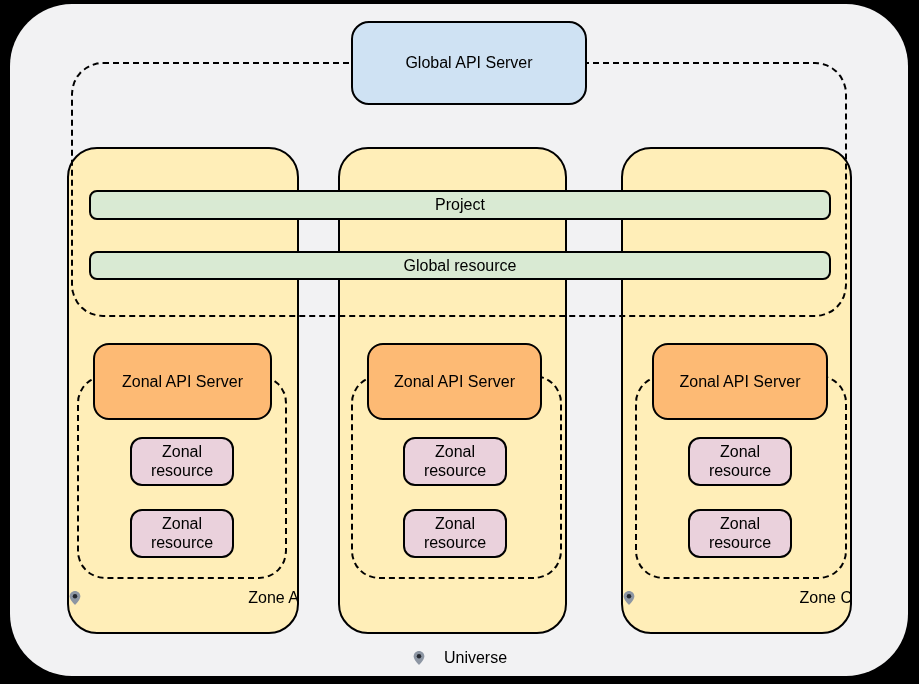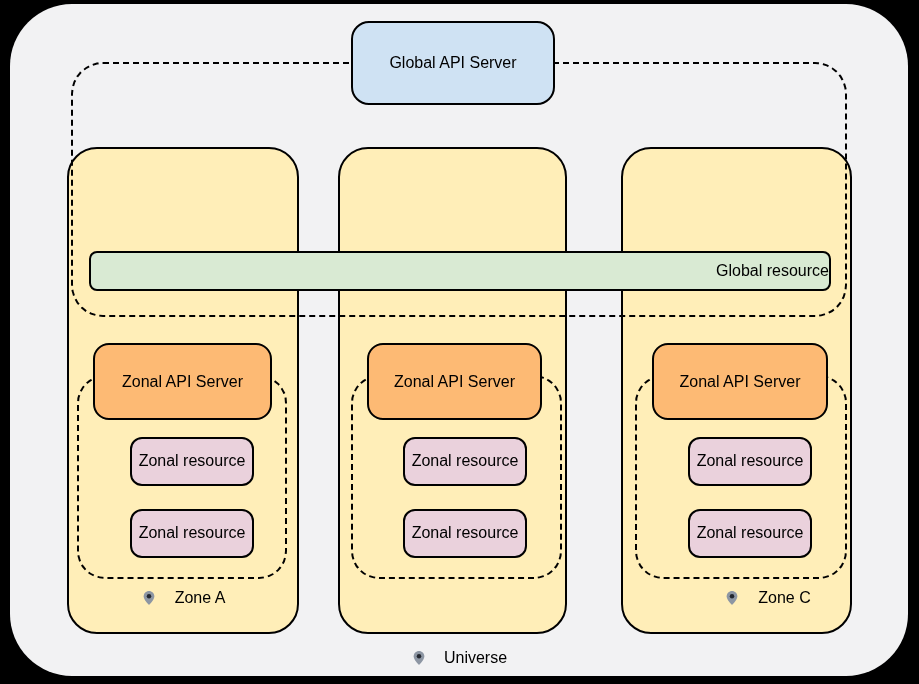--- a/index.html
+++ b/index.html
@@ -54,25 +54,25 @@
     border: 2px solid #000;
     border-radius: 8px;
     box-sizing: border-box;
     z-index: 3;
     display: flex;
     align-items: center;
     justify-content: center;
     font-size: 16px;
   }
   .bar-project { top: 190px; height: 30px; }
-  .bar-global  { top: 251px; height: 40px; justify-content: flex-end; }
+  .bar-global  { top: 251px; height: 29px; }
   .global-api {
     position: absolute;
     left: 351px; top: 21px;
-    width: 204px; height: 84px;
+    width: 236px; height: 84px;
     background: #cfe2f3;
     border: 2px solid #000;
     border-radius: 18px;
     box-sizing: border-box;
     z-index: 4;
     display: flex;
     align-items: center;
     justify-content: center;
     font-size: 16px;
   }
@@ -100,21 +100,21 @@
     display: flex;
     align-items: center;
     justify-content: center;
     font-size: 16px;
   }
   .zapi-a { left: 93px;  width: 179px; }
   .zapi-b { left: 367px; width: 175px; }
   .zapi-c { left: 652px; width: 176px; }
   .zres {
     position: absolute;
-    width: 124px; height: 49px;
+    width: 104px; height: 49px;
     background: #ead1dc;
     border: 2px solid #000;
     border-radius: 12px;
     box-sizing: border-box;
     z-index: 3;
     display: flex;
     align-items: center;
     justify-content: center;
     text-align: center;
     font-size: 16px;
@@ -126,27 +126,27 @@
   .zres-a { left: 130px; }
   .zres-b { left: 403px; }
   .zres-c { left: 688px; }
   .zone-label {
     position: absolute;
     top: 584px;
     height: 28px;
     z-index: 3;
     display: flex;
     align-items: center;
-    justify-content: center;
+    justify-content: space-between;
     gap: 18px;
     font-size: 16px;
   }
   .zlabel-a { left: 67px;  width: 232px; }
   .zlabel-b { left: 338px; width: 229px; }
-  .zlabel-c { left: 621px; width: 231px; padding-left: 31px; }
+  .zlabel-c { left: 621px; width: 231px; }
   .universe-label {
     position: absolute;
     left: 10px; top: 644px;
     width: 898px; height: 28px;
     z-index: 3;
     display: flex;
     align-items: center;
     justify-content: center;
     gap: 17px;
     font-size: 16px;
@@ -168,20 +168,23 @@
 <div class="canvas">
 
   <div class="universe-box"></div>
 
   <div class="outer-dashed"></div>
 
   <div class="zone zone-a"></div>
   <div class="zone zone-b"></div>
   <div class="zone zone-c"></div>
 
+  <div class="bar bar-project">
+    <span>Project</span>
+  </div>
   <div class="bar bar-global">
     <span>Global resource</span>
   </div>
 
   <div class="global-api">
     <span>Global API Server</span>
   </div>
 
   <div class="inner-dashed inner-a"></div>
   <div class="zonal-api zapi-a">

